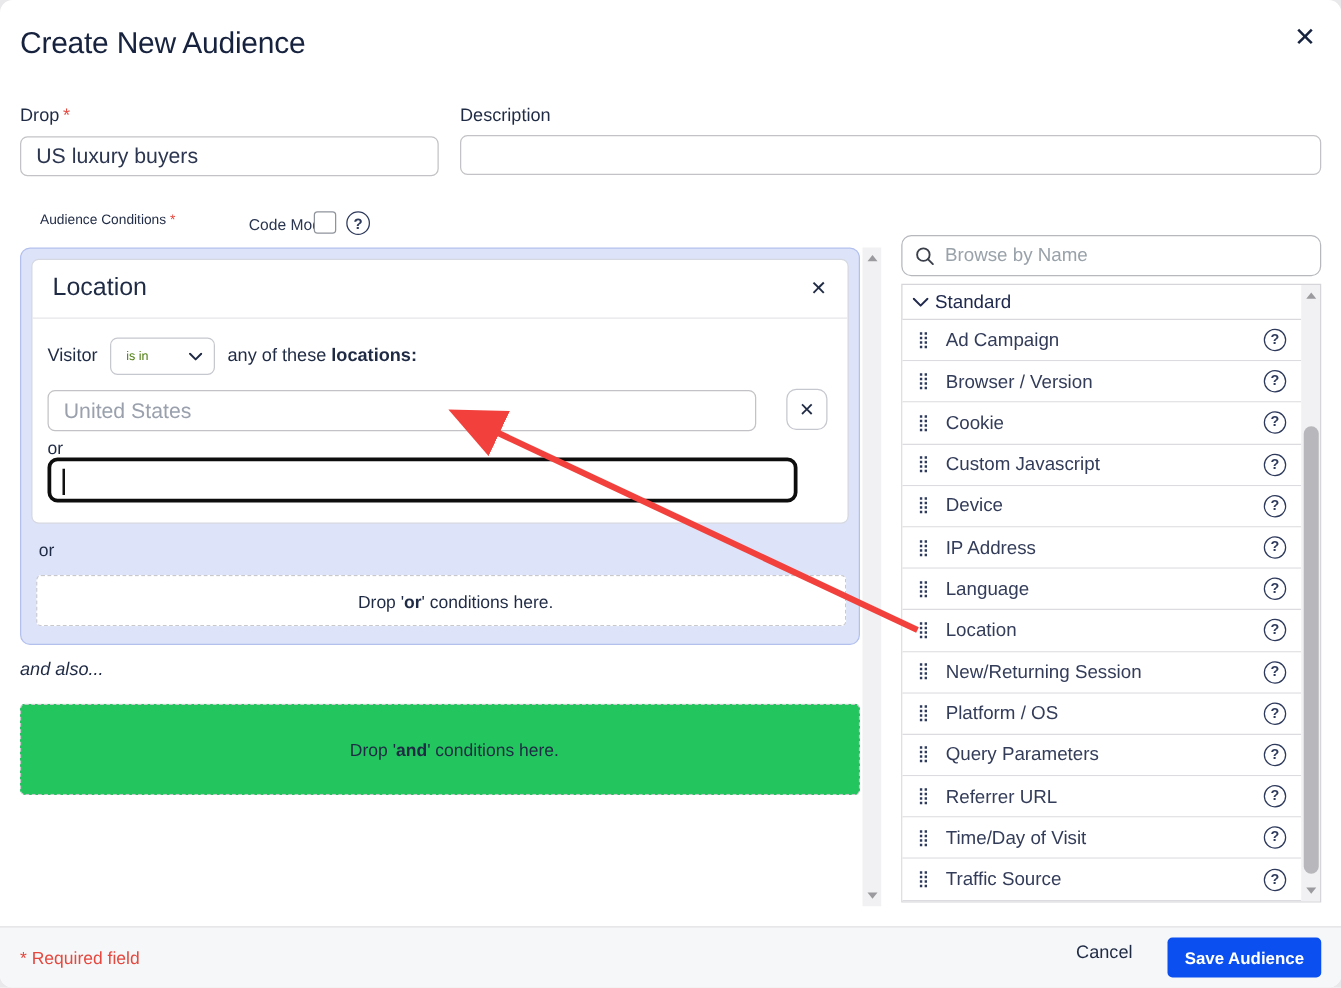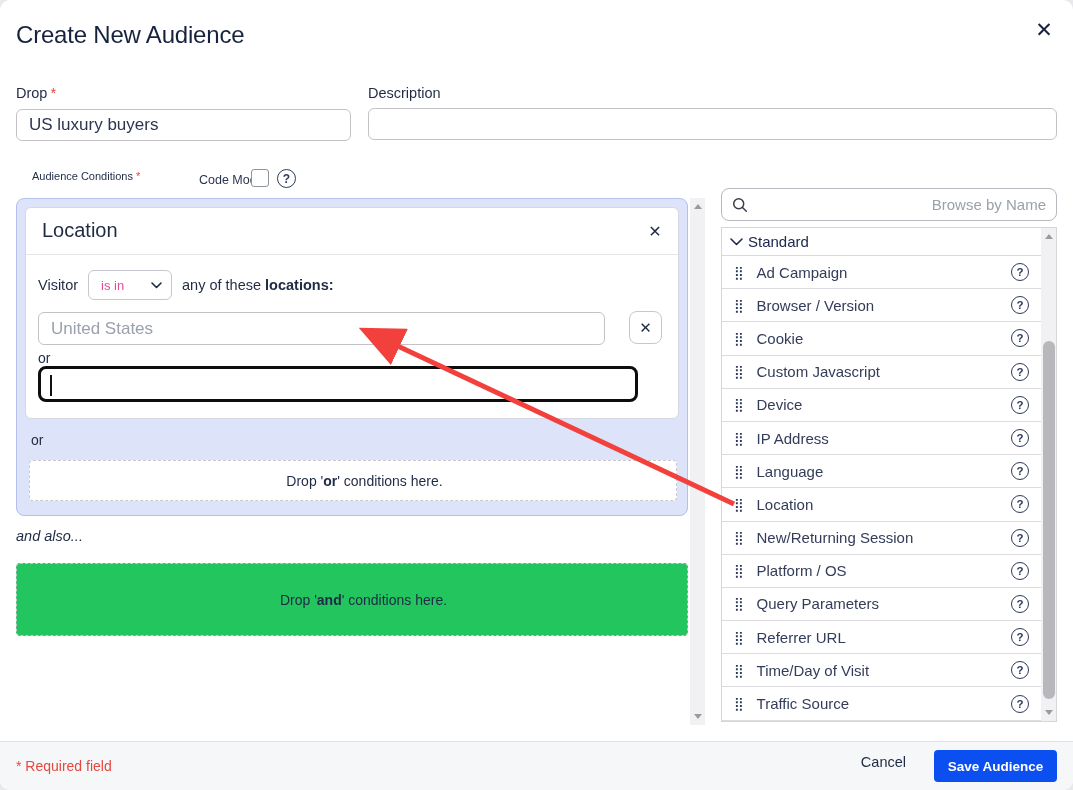--- a/index.html
+++ b/index.html
@@ -38,21 +38,21 @@
   .group-card { left:16px; top:198px; width:672px; height:318px; background:#dde4f9; border:1px solid #b3c0ee; border-radius:8px; }
   .cond-card { left:8px; top:8px; width:654px; height:212px; background:#fff; border:1px solid #d5d8e0; border-radius:6px; position:absolute; }
   .cond-card-header { position:absolute; left:0; top:0; right:0; height:47px; border-bottom:1px solid #e6e6ea; }
   .cond-title { position:absolute; left:16px; top:11px; font-size:20px; color:#1f2a44; }
   .cond-close { position:absolute; right:12px; top:12px; width:22px; height:22px; font-size:16px; font-weight:300; color:#1f2a44;
     display:flex; align-items:center; justify-content:center; background:none; border:none; cursor:pointer; }
 
   .visitor-row { position:absolute; left:12px; top:62px; display:flex; align-items:center; font-size:14.5px; color:#1f2a44; }
   .op-select { margin-left:10px; width:84px; height:30px; border:1px solid #c6c8cf; border-radius:6px; background:#fff;
     display:flex; align-items:center; padding:0 9px 0 12px; cursor:pointer; }
-  .op-value { font-size:13px; color:#ec4899; flex:1; }
+  .op-value { font-size:10px; color:#4d7c0f; flex:1; }
   .clause { margin-left:10px; }
   .clause-bold { font-weight:700; }
 
   .loc-input { position:absolute; left:12px; top:104px; width:567px; height:33px; }
   .clear-btn { position:absolute; left:603px; top:103px; width:33px; height:33px; border:1px solid #c6c8cf; border-radius:8px;
     background:#fff; color:#1f2a44; font-size:15px; font-weight:300; display:flex; align-items:center; justify-content:center; cursor:pointer; }
   .or-inline { position:absolute; left:12px; top:142px; font-size:14px; color:#1f2a44; }
   .focused-input { position:absolute; left:12px; top:158px; width:600px; height:36px; border:3px solid #0d0d0d; border-radius:8px; background:#fff; }
   .caret { position:absolute; left:9px; top:6px; width:1.5px; height:21px; background:#111; }
 
@@ -67,21 +67,21 @@
 
   
   .sb-track { background:#f1f1f3; }
   .sb-left { left:690px; top:198px; width:15px; height:527px; }
   .tri-up { position:absolute; top:6px; left:3.5px; width:0; height:0; border-left:4px solid transparent; border-right:4px solid transparent; border-bottom:5px solid #9b9b9f; }
   .tri-down { position:absolute; bottom:6px; left:3.5px; width:0; height:0; border-left:4px solid transparent; border-right:4px solid transparent; border-top:5px solid #9b9b9f; }
 
   
   .search-box { left:721px; top:188px; width:336px; height:33px; border:1px solid #b6b8bd; border-radius:8px; background:#fff;
     display:flex; align-items:center; padding:0 10px; }
-  .search-box input { border:none; outline:none; flex:1; font-size:15px; color:#ef4444; margin-left:8px; font-family:"Liberation Sans",sans-serif;text-align:right; }
+  .search-box input { border:none; outline:none; flex:1; font-size:15px; color:#ef4444; margin-left:8px; font-family:"Liberation Sans",sans-serif; }
   .search-box input::placeholder { color:#99a1a9; opacity:1; }
 
   .type-list { left:721px; top:227px; width:336px; height:495px; border:1px solid #d6d6da; background:#fff; }
   .list-inner { position:absolute; left:0; top:0; right:15px; bottom:0; }
   .group-header { height:28px; display:flex; align-items:center; padding-left:8px; border-bottom:1px solid #d9d9dd; }
   .group-header-label { margin-left:5px; font-size:15px; font-weight:500; color:#202a4e; }
   .type-row { height:33.2px; display:flex; align-items:center; padding:0 12px; border-bottom:1px solid #dcdce0; background:#fff; cursor:grab; }
   .drag { font-family:"DejaVu Sans", sans-serif; font-size:13px; color:#2e3a5c; line-height:1; }
   .type-row-label { margin-left:13px; font-size:15px; color:#333c59; }
   .type-row .help { margin-left:auto; width:18px; height:18px; font-size:11.5px; }

